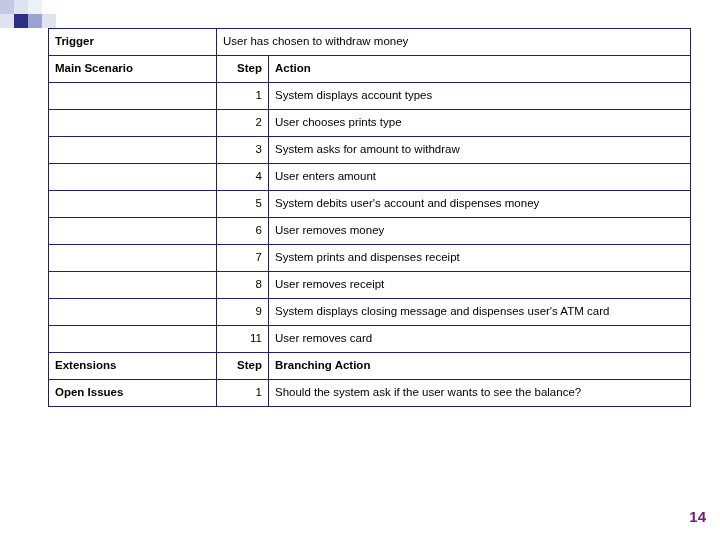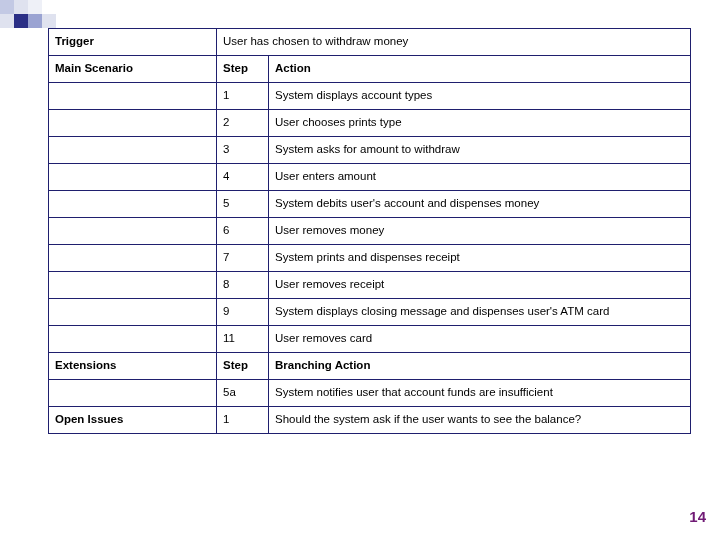--- a/index.html
+++ b/index.html
@@ -49,21 +49,21 @@
     height: 26px;
     padding: 0 6px;
     font-size: 11.5px;
     color: #000000;
     vertical-align: middle;
     line-height: 1.2;
     overflow: hidden;
     white-space: nowrap;
   }
   .col-label { width: 168px; }
-  .col-step  { width: 52px; }
+  .col-step  { width: 52px; text-align: right; }
   .col-action{ width: 422px; }
 
   .bold { font-weight: bold; }
 
   
   .page-number {
     position: absolute;
     right: 14px;
     top: 508px;
     font-size: 15px;
@@ -149,25 +149,20 @@
         <td class="col-label"></td>
         <td class="col-step">11</td>
         <td class="col-action">User removes card</td>
       </tr>
       <tr>
         <td class="col-label bold">Extensions</td>
         <td class="col-step bold">Step</td>
         <td class="col-action bold">Branching Action</td>
       </tr>
       <tr>
-        <td class="col-label"></td>
-        <td class="col-step">5a</td>
-        <td class="col-action">System notifies user that account funds are insufficient</td>
-      </tr>
-      <tr>
         <td class="col-label bold">Open Issues</td>
         <td class="col-step">1</td>
         <td class="col-action">Should the system ask if the user wants to see the balance?</td>
       </tr>
     </tbody>
 </table>
 
 <div class="page-number">14</div>
 
 </body></html>

